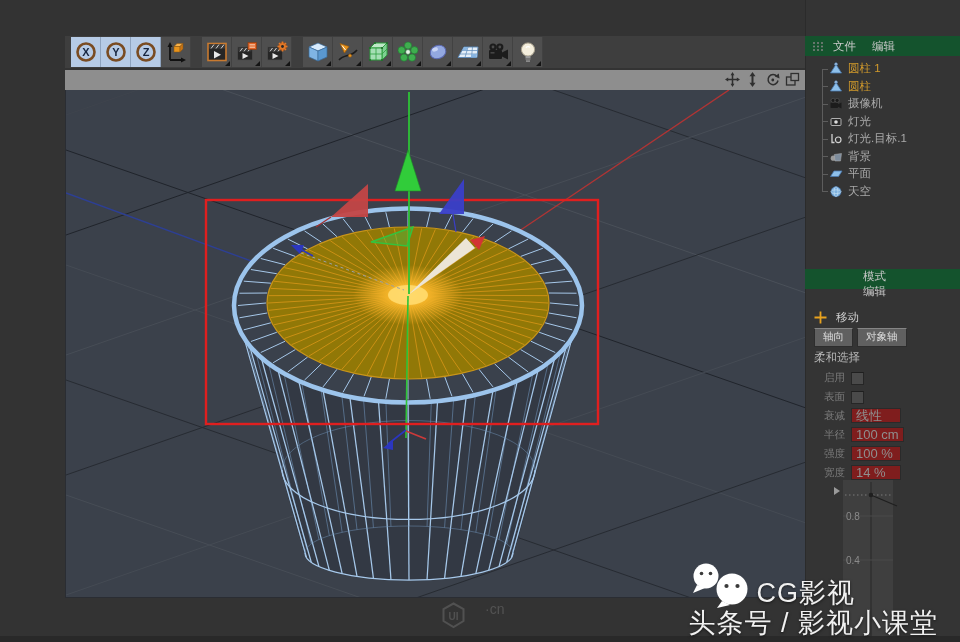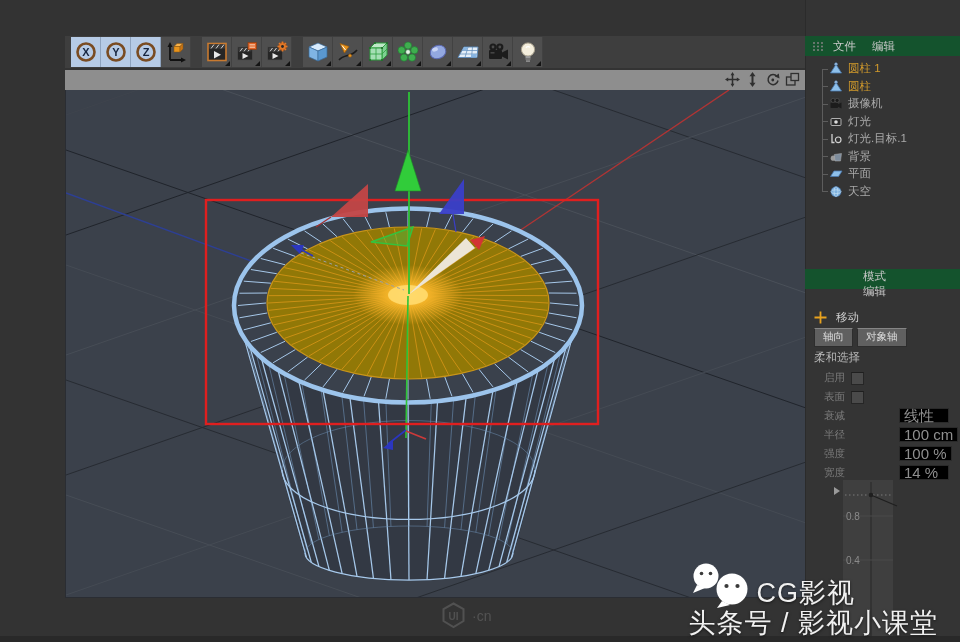--- a/index.html
+++ b/index.html
@@ -43,27 +43,27 @@
   .tool-row{left:805px;top:308px;width:155px;height:18px;display:flex;align-items:center;padding-left:9px;}
   .tool-row .lbl{margin-left:9px;color:#cfcfcf;font-size:11.5px;}
   .tabs-row{left:805px;top:328px;width:155px;display:flex;gap:4px;padding-left:9px;}
   .tab{background:#606060;border:1px solid #2d2d2d;border-top:1px solid #858585;
        color:#dedede;font-size:10.5px;padding:1px 8px 2px;white-space:nowrap;text-align:center;}
   .section-row{left:805px;top:350px;width:155px;color:#b8b8b8;font-size:11.5px;padding-left:9px;}
   .fields{left:805px;top:366px;width:155px;}
   .arow{display:flex;align-items:flex-end;height:19px;padding-left:8px;}
   .albl{width:32px;text-align:right;color:#7b7b7b;font-size:10.5px;margin-right:6px;flex:none;}
   .acheck{width:11px;height:11px;background:#4a4a4a;border:1px solid #262626;border-top-color:#1f1f1f;}
-  .abox{min-width:40px;background:#000000;border:1px solid #2a2a2a;color:#8f8f8f;
-        font-size:15px;padding:0 4px;line-height:13px;margin-left:48px;}
+  .abox{min-width:40px;background:#7f1d1d;border:1px solid #2a2a2a;color:#8f8f8f;
+        font-size:13px;padding:0 4px;line-height:13px;}
   .curve-wrap{left:805px;top:480px;width:136px;height:156px;}
 
   
   .bottombar{left:0;top:636px;width:960px;height:6px;background:#292929;}
-  .uicn{left:440px;top:601px;display:flex;align-items:center;gap:5px;opacity:.7;}
+  .uicn{left:440px;top:601px;display:flex;align-items:flex-start;gap:18px;opacity:.7;}
   .uicn .suffix{color:#606060;font-size:14px;}
   .brand{right:22px;bottom:4px;position:absolute;z-index:60;color:#f0f0f0;}
   .brand .row1{display:flex;align-items:flex-end;}
   .brand .t1{font-size:27px;letter-spacing:1px;text-shadow:0 1px 3px rgba(0,0,0,.6);line-height:30px;}
   .brand .t2{font-size:27px;letter-spacing:1px;text-shadow:0 1px 3px rgba(0,0,0,.6);line-height:30px;white-space:nowrap;}
 </style>
 </head>
 <body>
 
 <div class="abs toolbar">

